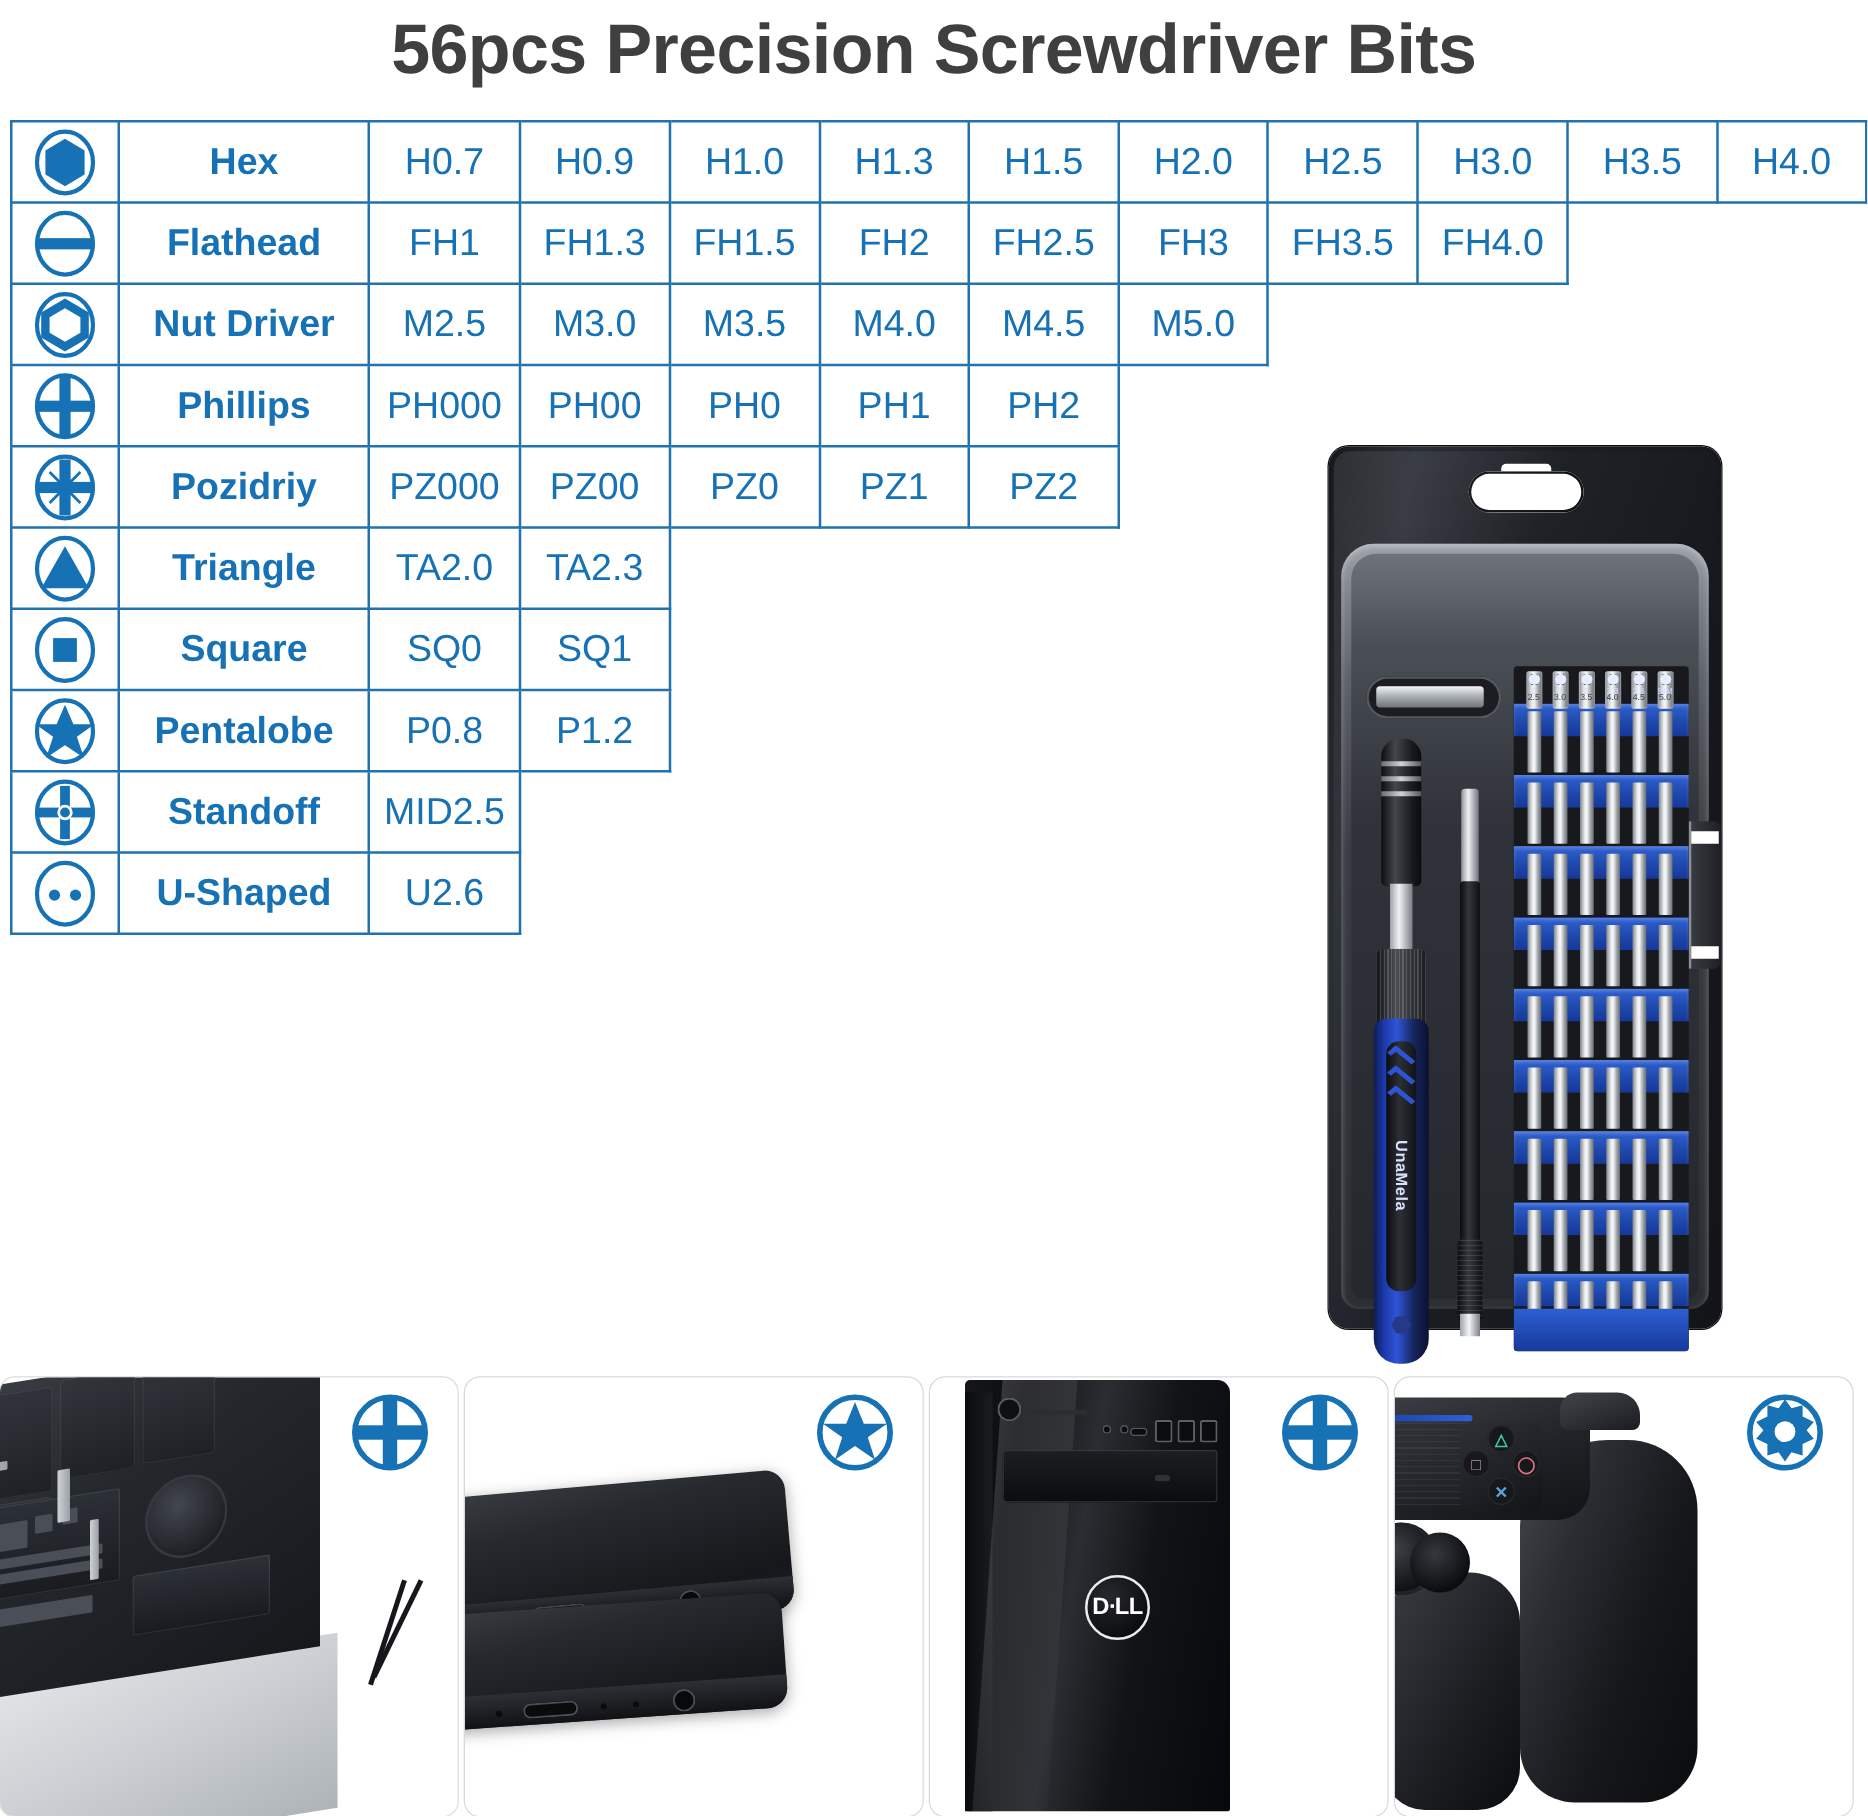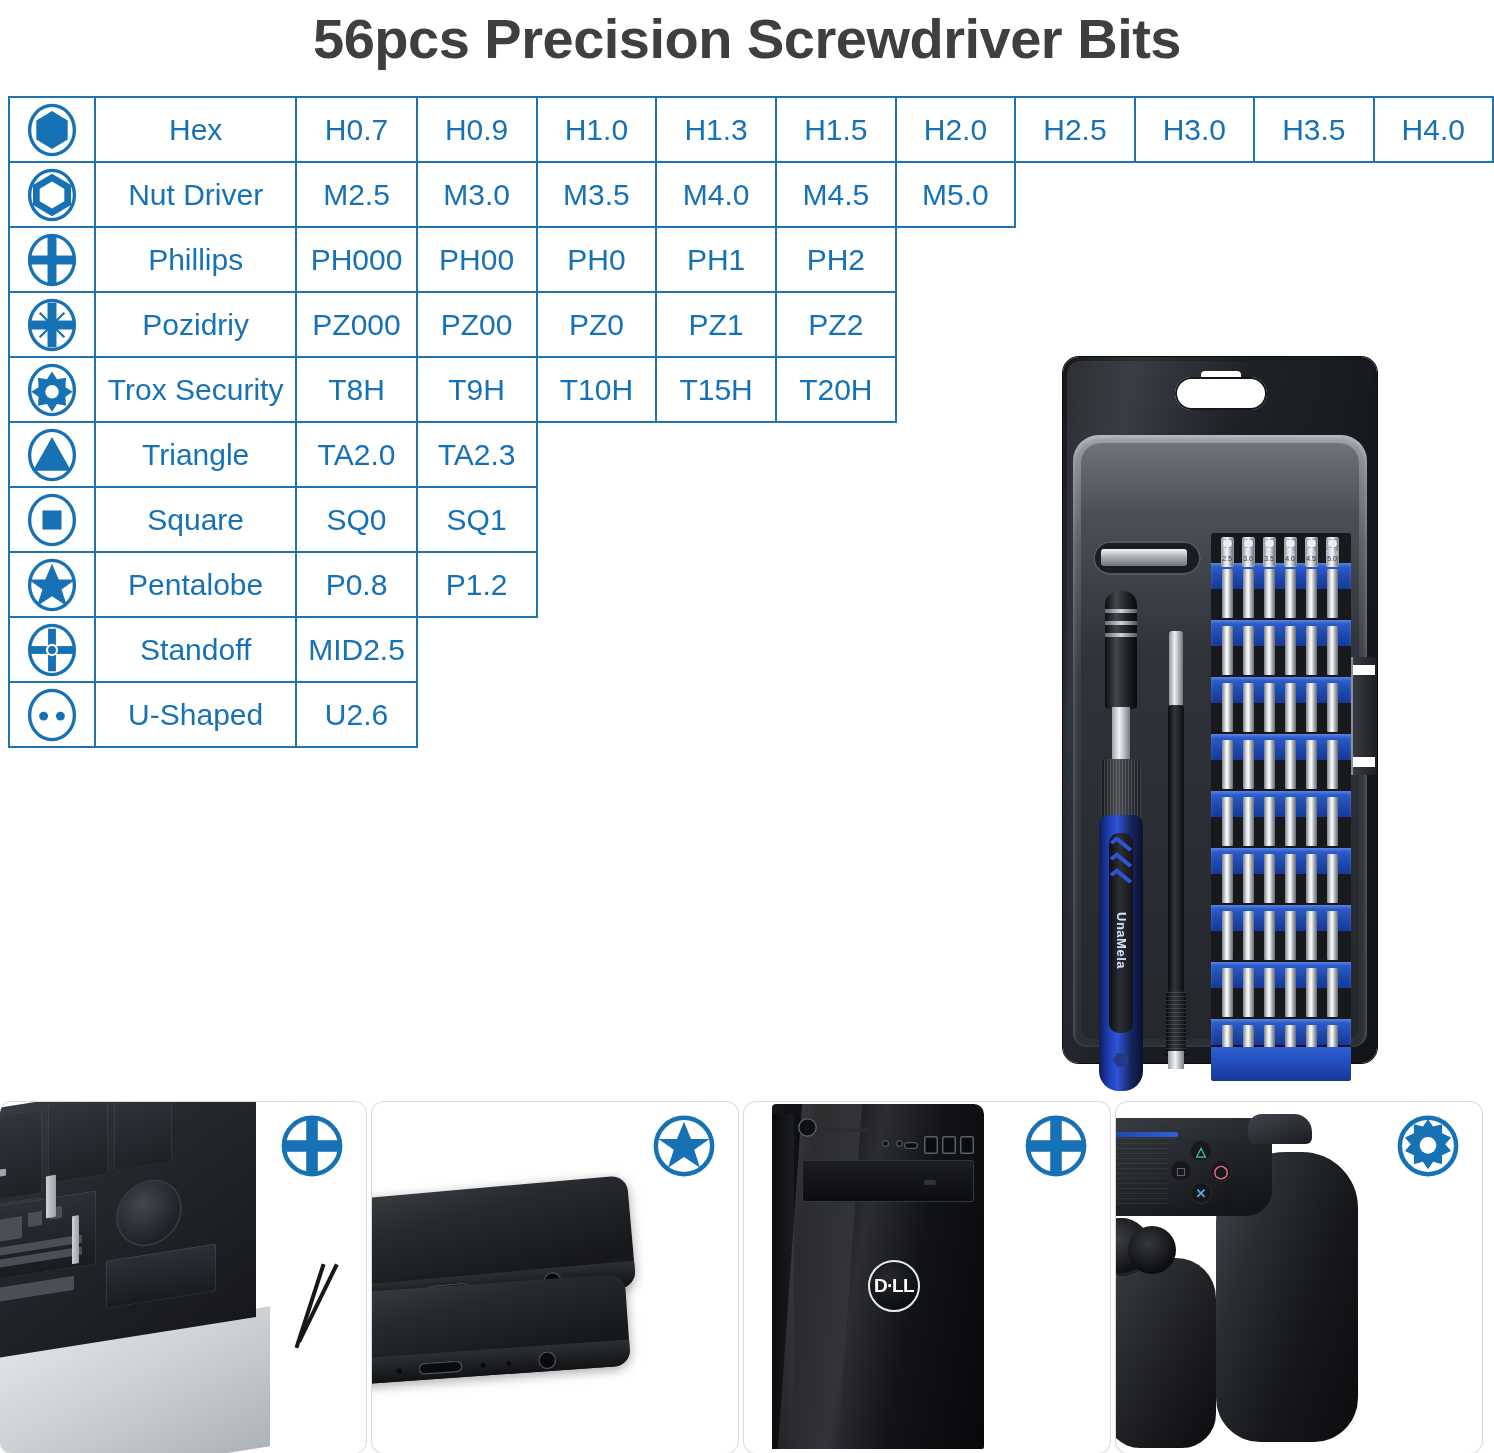--- a/index.html
+++ b/index.html
@@ -49,21 +49,21 @@
     white-space: nowrap;
     background: #fff;
   }
   #bits-table td.empty {
     border: none;
     background: transparent;
   }
   td.icon-cell { width: 84px; padding: 0; }
   td.name-cell {
     width: 202px;
-    font-weight: normal;
+    font-weight: bold;
     font-size: 29px;
     color: #1771b5;
   }
   td.val-cell { width: 121px; }
 
   .icon-wrap {
     width: 84px; height: 63px;
     display: flex; align-items: center; justify-content: center;
   }
   .icon-wrap svg { display: block; }
@@ -609,20 +609,41 @@
           <td class="val-cell">H2.5</td>
           <td class="val-cell">H3.0</td>
           <td class="val-cell">H3.5</td>
           <td class="val-cell">H4.0</td>
         </tr>
         <tr>
           <td class="icon-cell">
             <div class="icon-wrap">
               <svg viewBox="0 0 100 100" width="56" height="56">
                 <ellipse cx="50" cy="50" rx="40" ry="44" fill="none" stroke="#1771b5" stroke-width="6"></ellipse>
+                <rect x="10" y="42" width="80" height="16" fill="#1771b5"></rect>
+              </svg>
+            </div>
+          </td>
+          <td class="name-cell">Flathead</td>
+          <td class="val-cell">FH1</td>
+          <td class="val-cell">FH1.3</td>
+          <td class="val-cell">FH1.5</td>
+          <td class="val-cell">FH2</td>
+          <td class="val-cell">FH2.5</td>
+          <td class="val-cell">FH3</td>
+          <td class="val-cell">FH3.5</td>
+          <td class="val-cell">FH4.0</td>
+          <td class="val-cell empty"></td>
+          <td class="val-cell empty"></td>
+        </tr>
+        <tr>
+          <td class="icon-cell">
+            <div class="icon-wrap">
+              <svg viewBox="0 0 100 100" width="56" height="56">
+                <ellipse cx="50" cy="50" rx="40" ry="44" fill="none" stroke="#1771b5" stroke-width="6"></ellipse>
                 <polygon points="50,12 84,32 84,68 50,88 16,68 16,32" fill="#1771b5"></polygon>
                 <polygon points="50,26 72,39 72,61 50,74 28,61 28,39" fill="#ffffff"></polygon>
               </svg>
             </div>
           </td>
           <td class="name-cell">Nut Driver</td>
           <td class="val-cell">M2.5</td>
           <td class="val-cell">M3.0</td>
           <td class="val-cell">M3.5</td>
           <td class="val-cell">M4.0</td>
@@ -668,42 +689,20 @@
                 </g>
               </svg>
             </div>
           </td>
           <td class="name-cell">Pozidriy</td>
           <td class="val-cell">PZ000</td>
           <td class="val-cell">PZ00</td>
           <td class="val-cell">PZ0</td>
           <td class="val-cell">PZ1</td>
           <td class="val-cell">PZ2</td>
-          <td class="val-cell empty"></td>
-          <td class="val-cell empty"></td>
-          <td class="val-cell empty"></td>
-          <td class="val-cell empty"></td>
-          <td class="val-cell empty"></td>
-        </tr>
-        <tr>
-          <td class="icon-cell">
-            <div class="icon-wrap">
-              <svg viewBox="0 0 100 100" width="56" height="56">
-                <ellipse cx="50" cy="50" rx="40" ry="44" fill="none" stroke="#1771b5" stroke-width="6"></ellipse>
-                <path d="M50 17 L59 31 L75 28 L74 45 L87 53 L74 62 L75 78 L59 75 L50 89 L41 75 L25 78 L26 62 L13 53 L26 45 L25 28 L41 31 Z" fill="#1771b5"></path>
-                <circle cx="50" cy="53" r="12" fill="#ffffff"></circle>
-              </svg>
-            </div>
-          </td>
-          <td class="name-cell">Trox Security</td>
-          <td class="val-cell">T8H</td>
-          <td class="val-cell">T9H</td>
-          <td class="val-cell">T10H</td>
-          <td class="val-cell">T15H</td>
-          <td class="val-cell">T20H</td>
           <td class="val-cell empty"></td>
           <td class="val-cell empty"></td>
           <td class="val-cell empty"></td>
           <td class="val-cell empty"></td>
           <td class="val-cell empty"></td>
         </tr>
         <tr>
           <td class="icon-cell">
             <div class="icon-wrap">
               <svg viewBox="0 0 100 100" width="56" height="56">

